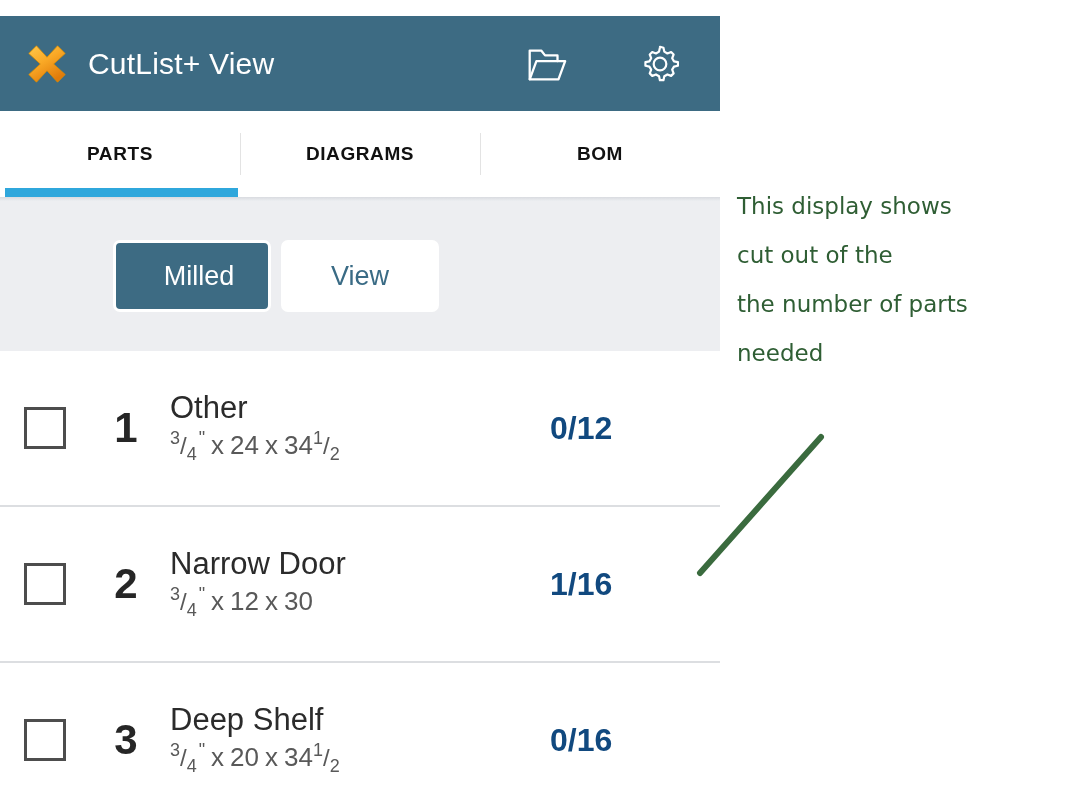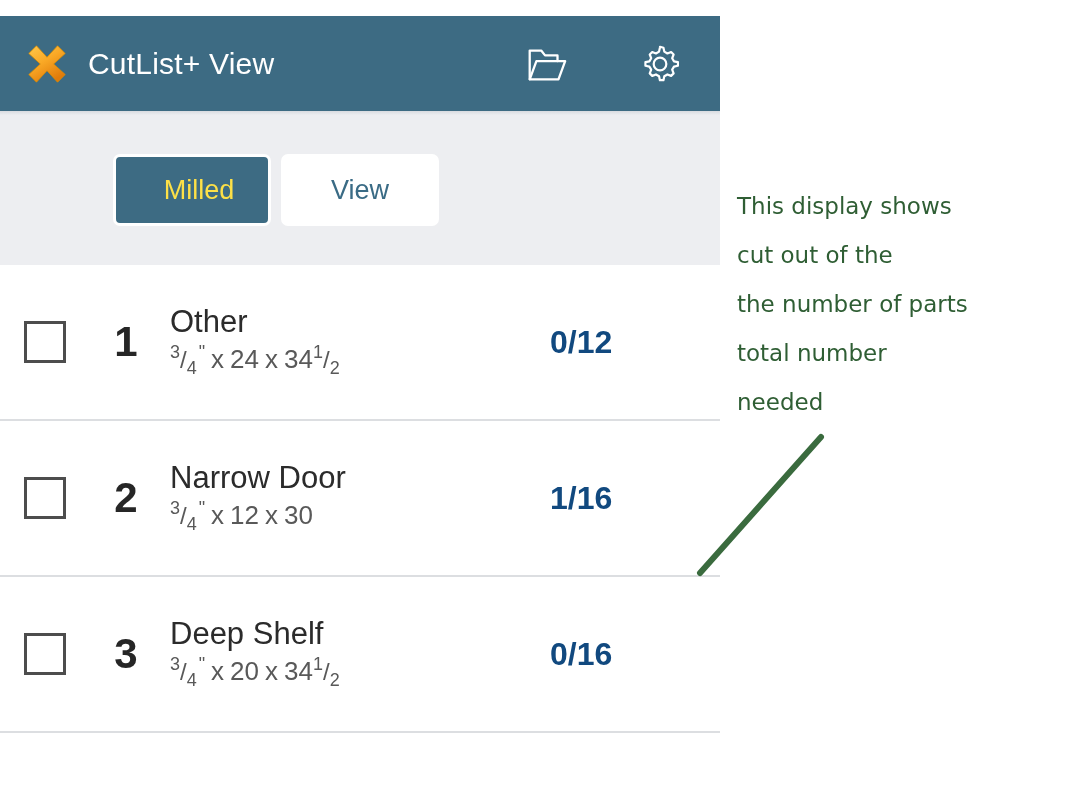--- a/index.html
+++ b/index.html
@@ -124,21 +124,21 @@
     justify-content: center;
     font-size: 27px;
     box-sizing: border-box;
     margin-right: 10px;
     cursor: pointer;
     border: 3px solid #ffffff;
     padding: 0 14px;
   }
   .seg-btn.active {
     background: #3d6b83;
-    color: #fde047;
+    color: #ffffff;
     padding-left: 28px;
   }
   .seg-btn.inactive {
     background: #ffffff;
     color: #3a6b85;
   }
 
   
   #parts-list {
     background: #ffffff;
@@ -265,20 +265,32 @@
     </span>
 
     <span id="gear-icon-wrap" class="hdr-icon">
       <svg viewBox="0 0 48 48" width="46" height="46" fill="none" stroke="#ffffff" stroke-width="2.3" stroke-linejoin="round">
         <path d="M24 6 l3.6 1 .9 4.1 3.2 1.9 3.9-1.5 2.6 2.6 -1.5 3.9 1.9 3.2 4.1 .9 0 3.7 -4.1 .9 -1.9 3.2 1.5 3.9 -2.6 2.6 -3.9-1.5 -3.2 1.9 -.9 4.1 -3.7 0 -.9-4.1 -3.2-1.9 -3.9 1.5 -2.6-2.6 1.5-3.9 -1.9-3.2 -4.1-.9 0-3.7 4.1-.9 1.9-3.2 -1.5-3.9 2.6-2.6 3.9 1.5 3.2-1.9 .9-4.1 Z"></path>
         <circle cx="24" cy="24" r="6.6"></circle>
       </svg>
     </span>
   </div>
 
+  <div id="tabs">
+    <div class="tab">
+      <span class="tab-label">PARTS</span>
+    </div>
+    <div class="tab">
+      <span class="tab-label">DIAGRAMS</span>
+    </div>
+    <div class="tab">
+      <span class="tab-label">BOM</span>
+    </div>
+    <div id="tab-indicator"></div>
+  </div>
   <div id="tabs-shadow"></div>
 
   <div id="filter-bar">
     <div class="seg-btn active">
       <span>Milled</span>
     </div>
     <div class="seg-btn inactive">
       <span>View</span>
     </div>
   </div>
@@ -315,19 +327,18 @@
       <span class="row-count">0/16</span>
     </div>
 
   </div>
 </div>
 
 <div id="annotation">
   <div>This display shows</div>
   <div>cut out of the</div>
   <div>the number of parts</div>
-  <div>total number</div>
   <div>needed</div>
 </div>
 
 <svg id="annotation-arrow">
   <line x1="10" y1="148" x2="131" y2="12" stroke="#3a6b3e" stroke-width="6" stroke-linecap="round"></line>
 </svg>
 
 </body></html>

